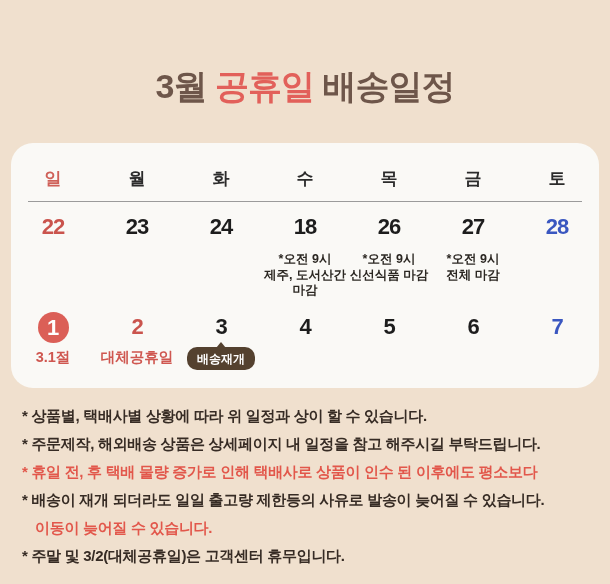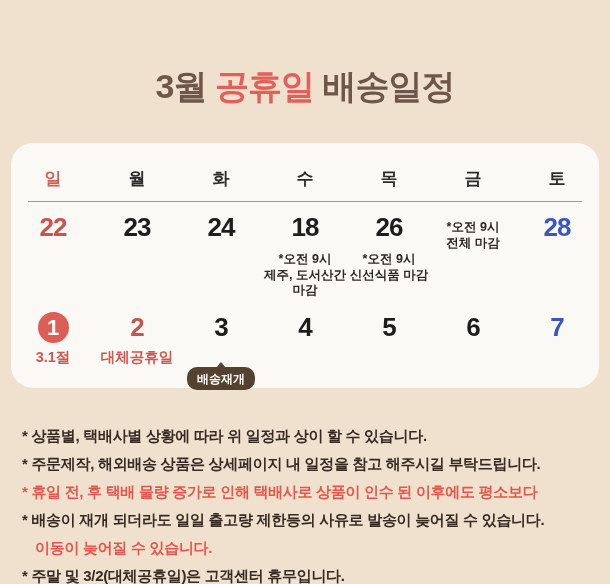--- a/index.html
+++ b/index.html
@@ -38,53 +38,53 @@
   }
   .weekday.tone-red{color:#cf6058;}
   .divider{
     position:absolute;top:58px;left:17px;right:17px;
     border-top:1px solid #9b9b9b;
   }
   .week1{top:68px;}
   .week2{top:168px;}
   .cell{text-align:center;position:relative;}
   .date{
-    display:block;font-size:26px;line-height:32px;font-weight:600;color:#1d1d1d;
+    display:block;font-size:22px;line-height:32px;font-weight:600;color:#1d1d1d;
     letter-spacing:-1px;
   }
   .tone-red .date{color:#ca544d;}
   .tone-blue .date{color:#3a57c0;}
   .tone-circle .date{
     width:31px;height:31px;line-height:31px;margin:1px auto 0;
     background:#db5f57;border-radius:50%;
     color:#ffffff;font-size:22px;letter-spacing:0;
   }
   .cell-note{
     margin-top:9px;
     font-size:12.5px;line-height:15.5px;font-weight:700;
     color:#2b2722;white-space:nowrap;
   }
   .holiday-label{
     margin-top:6px;
     font-size:14.5px;line-height:17px;font-weight:700;
     color:#cf5750;white-space:nowrap;
   }
   .badge{
-    display:inline-block;position:relative;margin-top:24px;
+    display:inline-block;position:relative;margin-top:4px;
     background:#54412f;color:#ffffff;
     font-size:12px;font-weight:700;line-height:1;
     padding:6px 10px 5px;border-radius:10px;white-space:nowrap;
   }
   .badge::before{
     content:"";position:absolute;top:-5px;left:50%;margin-left:-5px;
     border-left:5px solid transparent;border-right:5px solid transparent;
     border-bottom:6px solid #54412f;
   }
   
-  .notes{padding:19px 20px 0 22px;margin-top:20px;}
+  .notes{padding:19px 20px 0 22px;}
   .note-line{
     font-size:15px;line-height:18px;font-weight:600;
     color:#362b24;margin-bottom:10px;letter-spacing:-0.3px;
   }
   .note-line.tone-red{color:#e2574b;}
   .note-line.indent{padding-left:13px;}
 </style>
 </head>
 <body>
 
@@ -117,20 +117,21 @@
       </div>
       <div class="cell tone-dark">
         <span class="date">18</span>
         <div class="cell-note">*오전 9시<br>제주, 도서산간<br>마감</div>
       </div>
       <div class="cell tone-dark">
         <span class="date">26</span>
         <div class="cell-note">*오전 9시<br>신선식품 마감</div>
       </div>
       <div class="cell tone-dark">
+        <span class="date">27</span>
         <div class="cell-note">*오전 9시<br>전체 마감</div>
       </div>
       <div class="cell tone-blue">
         <span class="date">28</span>
       </div>
     </div>
   <div class="grid7 week2">
       <div class="cell tone-circle">
         <span class="date">1</span>
         <div class="holiday-label">3.1절</div>

